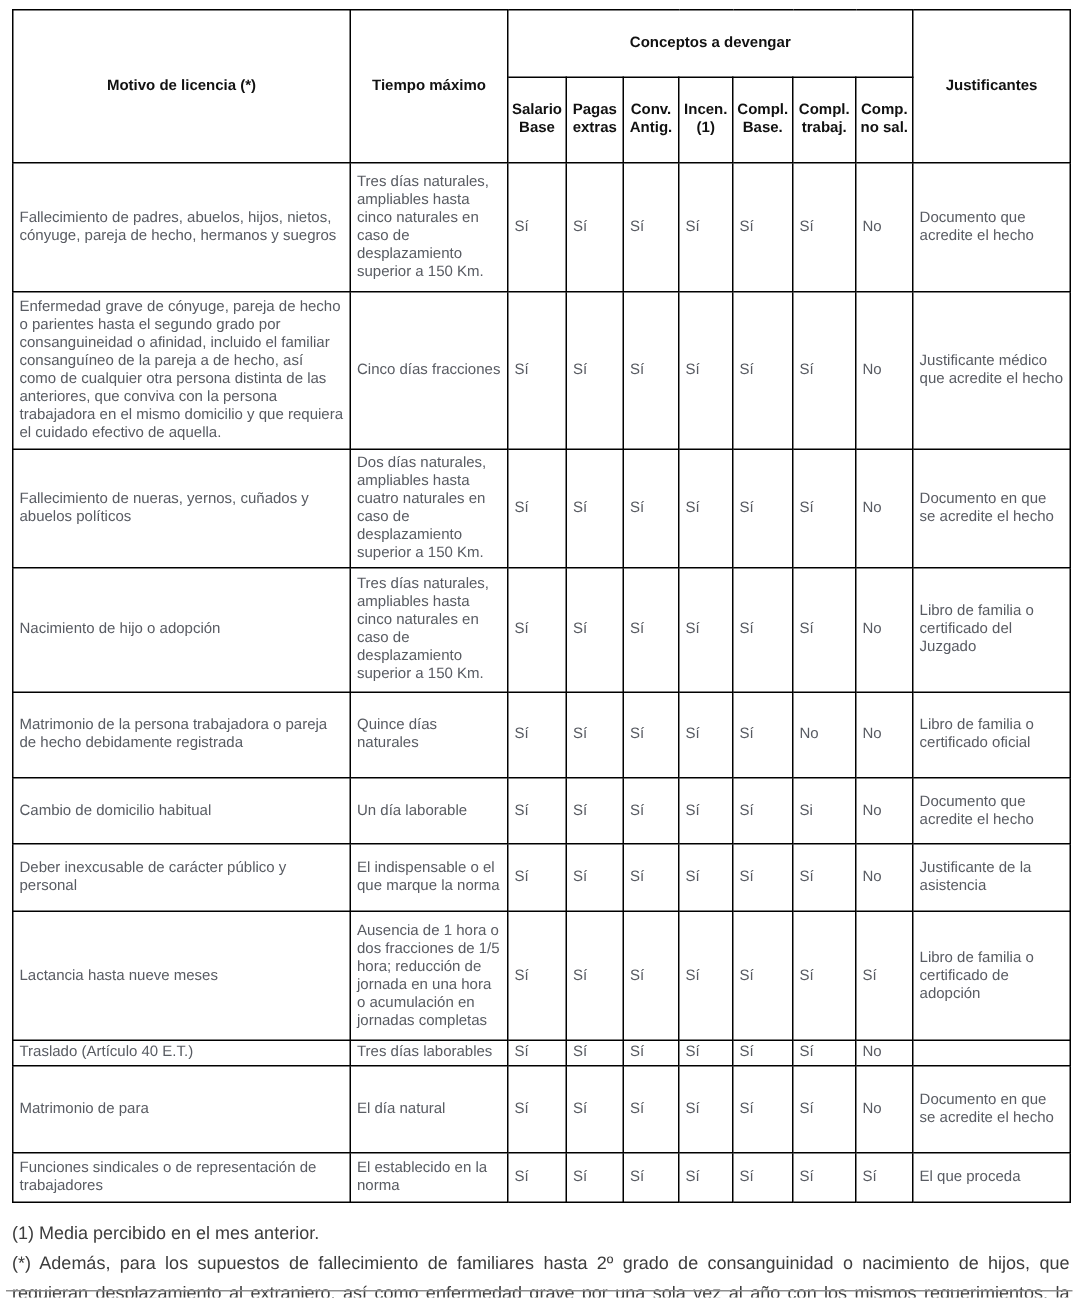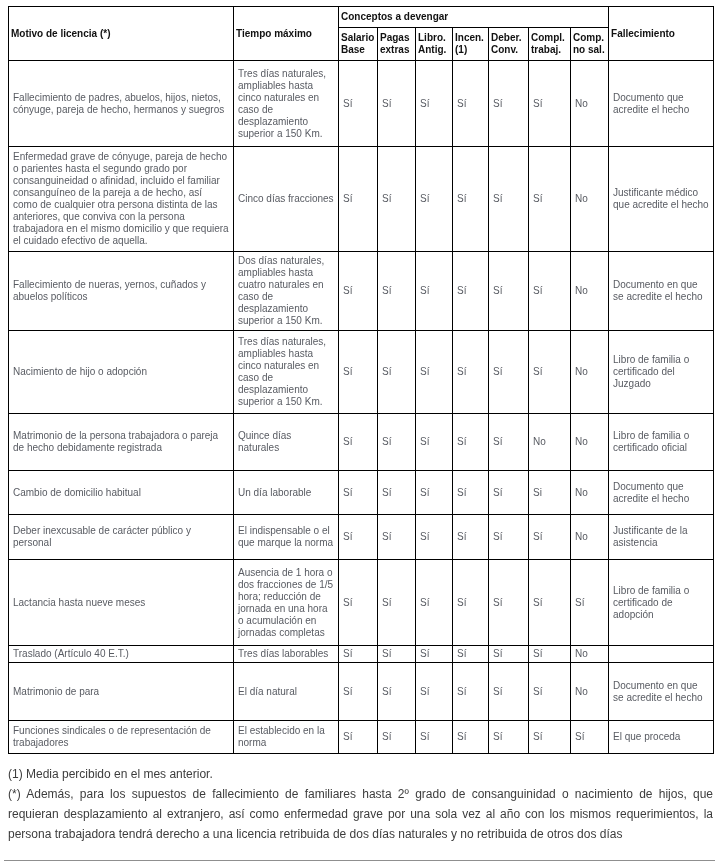--- a/index.html
+++ b/index.html
@@ -27,23 +27,23 @@
   table.licencias th,
   table.licencias td {
     border: 1px solid #000000;
     overflow: hidden;
   }
   table.licencias th {
     font-size: 10px;
     line-height: 12px;
     font-weight: bold;
     color: #111111;
-    text-align: left;
+    text-align: center;
     vertical-align: middle;
-    padding: 4px 2px;
+    padding: 16px 2px;
   }
   table.licencias td {
     font-size: 10px;
     line-height: 12px;
     font-weight: normal;
     color: #585b62;
     text-align: left;
     vertical-align: middle;
     padding: 2px 4px;
   }
@@ -86,28 +86,28 @@
         <col style="width:40px">
         <col style="width:42px">
         <col style="width:38px">
         <col style="width:105px">
       </colgroup>
       <thead>
         <tr class="hdr-top">
           <th rowspan="2">Motivo de licencia (*)</th>
           <th rowspan="2">Tiempo máximo</th>
           <th colspan="7">Conceptos a devengar</th>
-          <th rowspan="2">Fallecimiento</th>
+          <th rowspan="2">Justificantes</th>
         </tr>
         <tr class="hdr-sub">
           <th>Salario Base</th>
           <th>Pagas extras</th>
-          <th>Libro. Antig.</th>
+          <th>Conv. Antig.</th>
           <th>Incen. (1)</th>
-          <th>Deber. Conv.</th>
+          <th>Compl. Base.</th>
           <th>Compl. trabaj.</th>
           <th>Comp. no sal.</th>
         </tr>
       </thead>
       <tbody>
           <tr style="height: 86px;">
             <td class="td-motivo">Fallecimiento de padres, abuelos, hijos, nietos, cónyuge, pareja de hecho, hermanos y suegros</td>
             <td class="td-tiempo">Tres días naturales, ampliables hasta cinco naturales en caso de desplazamiento superior a 150 Km.</td>
             <td class="td-val">Sí</td>
             <td class="td-val">Sí</td>

